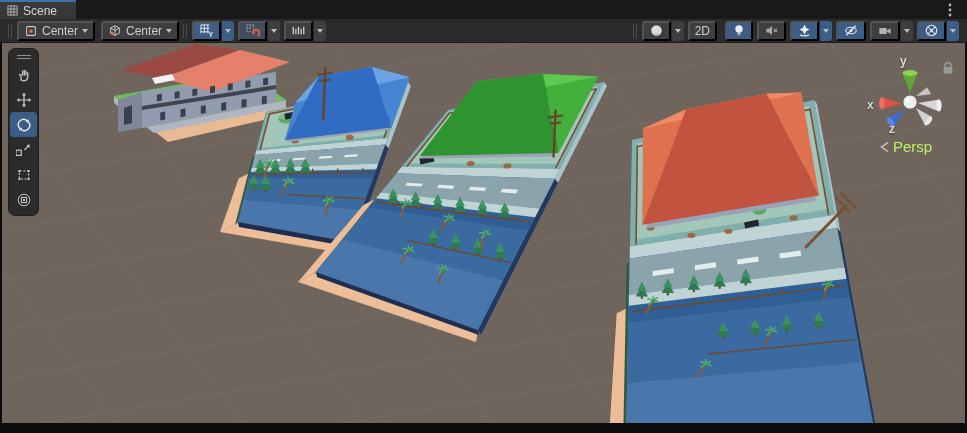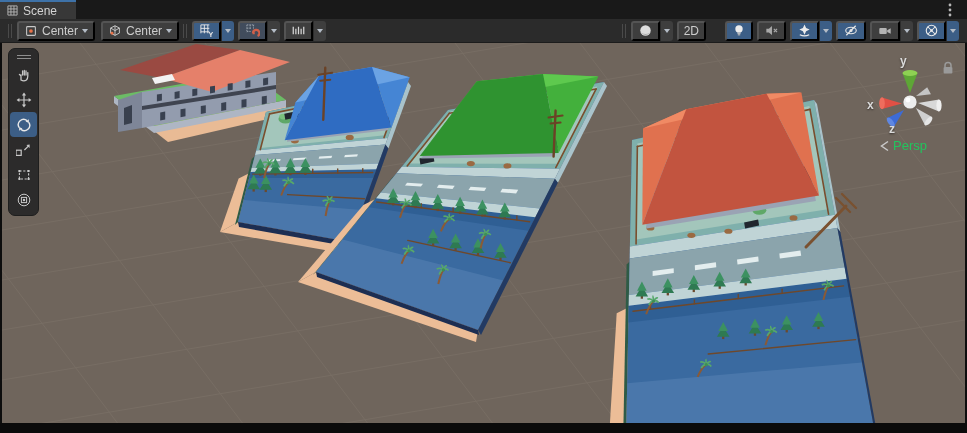--- a/index.html
+++ b/index.html
@@ -35,21 +35,21 @@
   
   #toolspanel{position:absolute;left:8px;top:48px;width:31px;background:rgba(40,40,40,.95);
               border:1px solid #1e1e1e;border-radius:7px;padding:2px 1px 3px 1px;z-index:20;}
   #tools-handle{height:11px;display:flex;flex-direction:column;align-items:center;justify-content:center;gap:2px;}
   #tools-handle i{display:block;width:14px;height:1px;background:#8f8f8f;}
   .tool{width:27px;height:25px;margin:0 auto;border-radius:4px;display:flex;align-items:center;justify-content:center;}
   .tool.active{background:#3c5e86;}
   
   #gizmo{position:absolute;left:858px;top:46px;width:106px;height:120px;z-index:20;color:#d6d6d6;}
   #gizmo .axis-label{position:absolute;font-size:12px;font-weight:bold;color:#dadada;text-shadow:0 1px 2px rgba(0,0,0,.5);}
-  #persp-row{position:absolute;left:22px;top:92px;display:flex;align-items:center;gap:4px;color:#22c55e;font-size:13px;}
+  #persp-row{position:absolute;left:22px;top:92px;display:flex;align-items:center;gap:4px;color:#bef264;font-size:15px;}
   svg text{font-family:"Liberation Sans",sans-serif;}
 </style>
 </head>
 <body>
 
 <div id="app">
 
   <div id="tabbar">
     <div id="scene-tab">
       <svg width="11" height="11" viewBox="0 0 12 12">
@@ -130,21 +130,21 @@
           <button class="tbtn main">
             <svg width="15" height="15" viewBox="0 0 16 16">
               <circle cx="8" cy="8" r="5.6" fill="#dcdcdc"></circle>
               <path d="M3.4,10 a5.6,5.6 0 0 0 9.2,0 a7,7 0 0 1 -9.2,0" fill="#9b9b9b"></path>
             </svg>
           </button>
           <span class="arrow">
             <span class="caret"></span>
           </span>
         </div>
-        <button class="tbtn" style="margin-right: 19px;">
+        <button class="tbtn" style="margin-right: 8px;">
           <span>2D</span>
         </button>
         <button class="tbtn active" style="margin-right: 4px;">
           <svg width="14" height="15" viewBox="0 0 16 16">
             <circle cx="8" cy="6.2" r="4.2" fill="#ececec"></circle>
             <rect x="6.2" y="10.2" width="3.6" height="1.6" fill="#cfcfcf"></rect>
             <rect x="6.6" y="12.2" width="2.8" height="1.4" fill="#b8b8b8"></rect>
           </svg>
         </button>
         <button class="tbtn" style="margin-right: 4px;">

